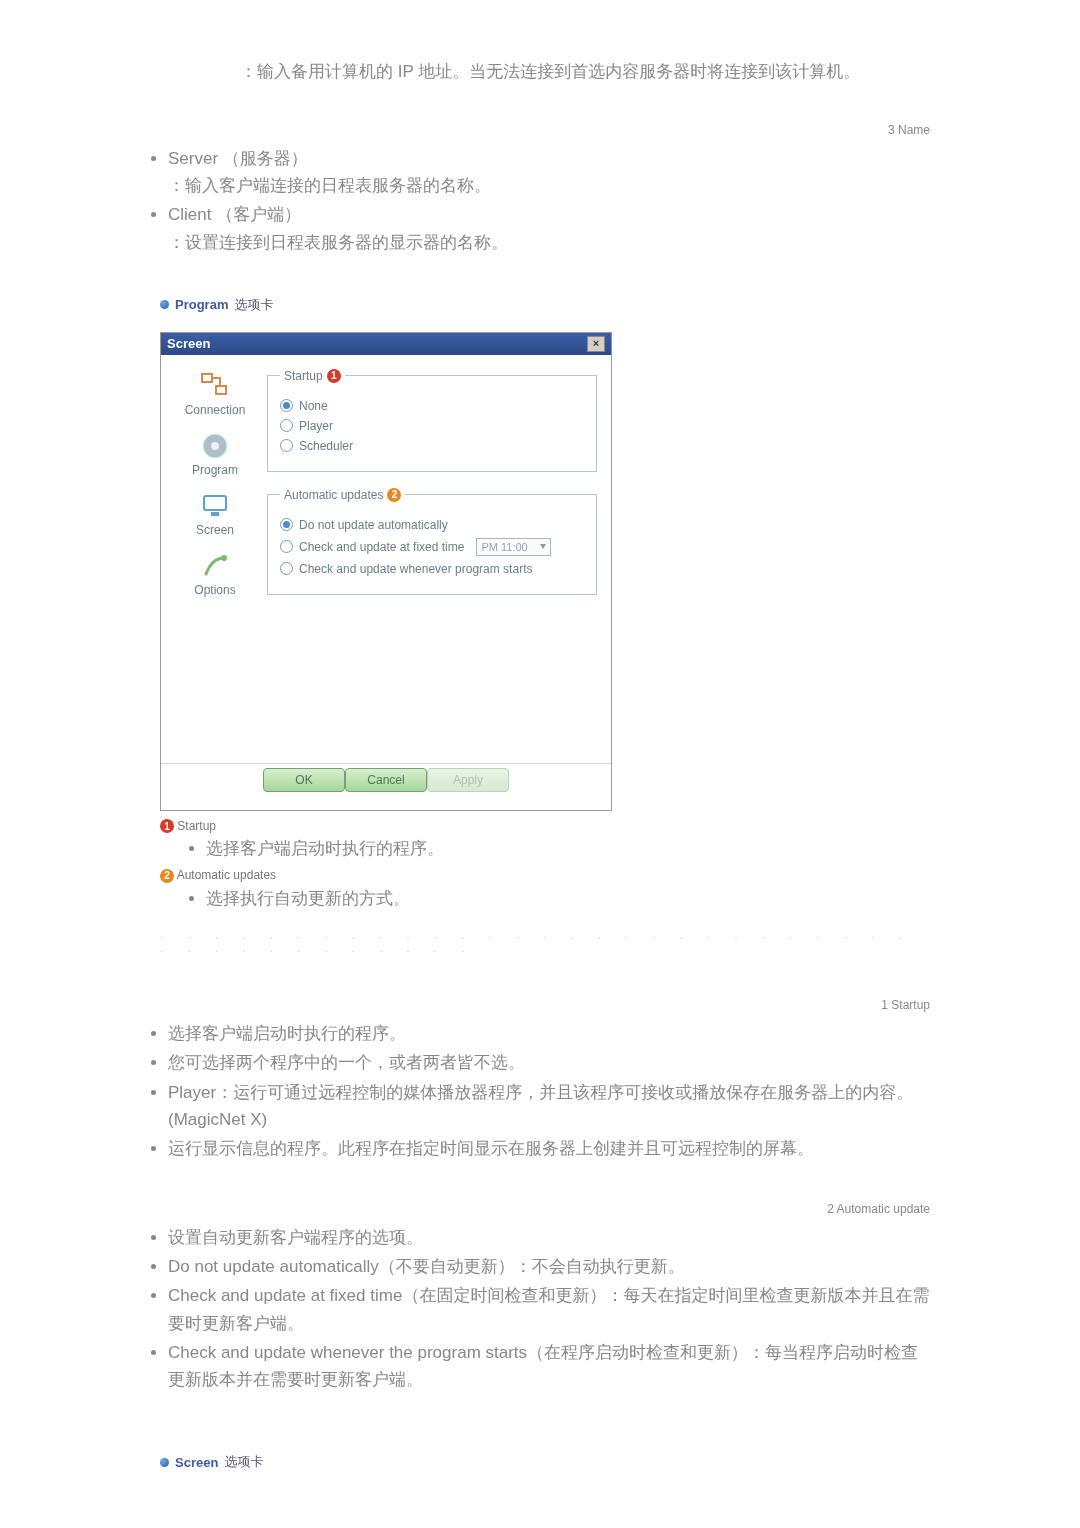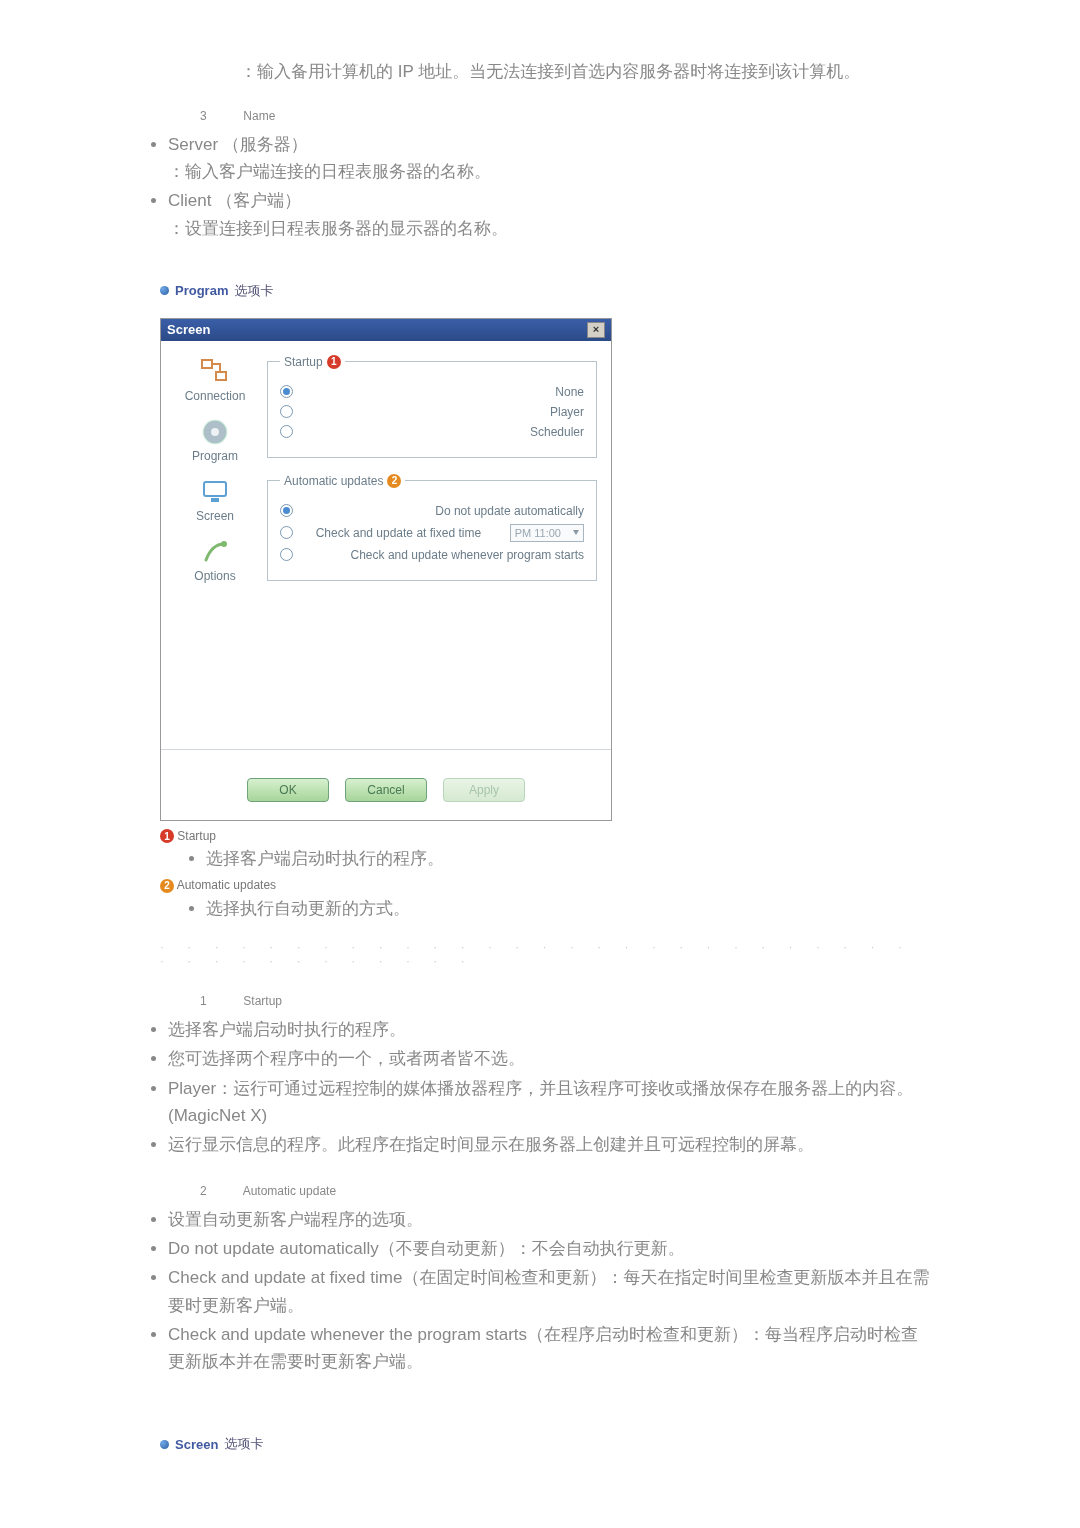--- a/index.html
+++ b/index.html
@@ -17,21 +17,21 @@
   }
   .indent1 { margin-left: 50px; }
   .indent2 { margin-left: 90px; }
 
   .text-gray { color: #888; }
   .small { font-size: 17px; }
 
   ul.bullets { margin: 8px 0 4px 0; padding-left: 18px; }
   ul.bullets li { margin: 2px 0; line-height: 1.6; }
 
-  .number-row { margin-top: 26px; margin-bottom: 8px; }
+  .number-row { margin-top: 40px; margin-bottom: 8px; text-align: right; }
   .num-cell { display: inline-block; width: 40px; color: #888; }
   .num-label { color: #888; }
 
   .section-head {
     margin: 40px 0 18px 10px;
     display: flex;
     align-items: center;
     gap: 6px;
     color: #557; font-size: 13px;
   }
@@ -103,38 +103,38 @@
     padding: 0 4px;
     color:#6b7d8a;
     display:flex; align-items:center; gap:4px;
   }
   .badge {
     display:inline-flex; width:14px; height:14px; border-radius:50%;
     background:#d63b2a; color:#fff; font-size:10px; font-weight:bold;
     align-items:center; justify-content:center;
   }
   .badge.orange { background:#e58a1f; }
-  .opt-row { display:flex; align-items:center; gap:6px; margin:6px 0;justify-content:space-between; }
+  .opt-row { display:flex; align-items:center; gap:6px; margin:6px 0; }
   .radio {
     width:11px; height:11px; border-radius:50%;
     border:1px solid #7a99b3; display:inline-block; position:relative;
     background:#fff;
   }
   .radio.checked::after{
     content:""; position:absolute; inset:2px; border-radius:50%; background:#4a8cd1;
   }
   .timebox {
     border:1px solid #aab6bf; background:#f9fafb; color:#9aa7b0;
     padding:2px 4px; font-size:11px; margin-left:6px;
     display:inline-flex; align-items:center; gap:12px;
   }
   .timebox .dd { width:0;height:0;border-left:3px solid transparent;border-right:3px solid transparent;border-top:5px solid #8a98a2;}
   .dlg-buttons {
-    display:flex; justify-content:center; gap:16px;
-    padding: 28px 0 18px 0;
+    display:flex; justify-content:center; 
+    padding: 4px 0 18px 0;
     border-top:1px solid #d0d6dc;
   }
   .btn {
     width:80px; height:22px;
     border:1px solid #6fa27b;
     border-radius:4px;
     background: linear-gradient(#d7f0cf,#a7d59a);
     color:#4a7a53; font-size:12px;
     display:flex; align-items:center; justify-content:center;
   }

